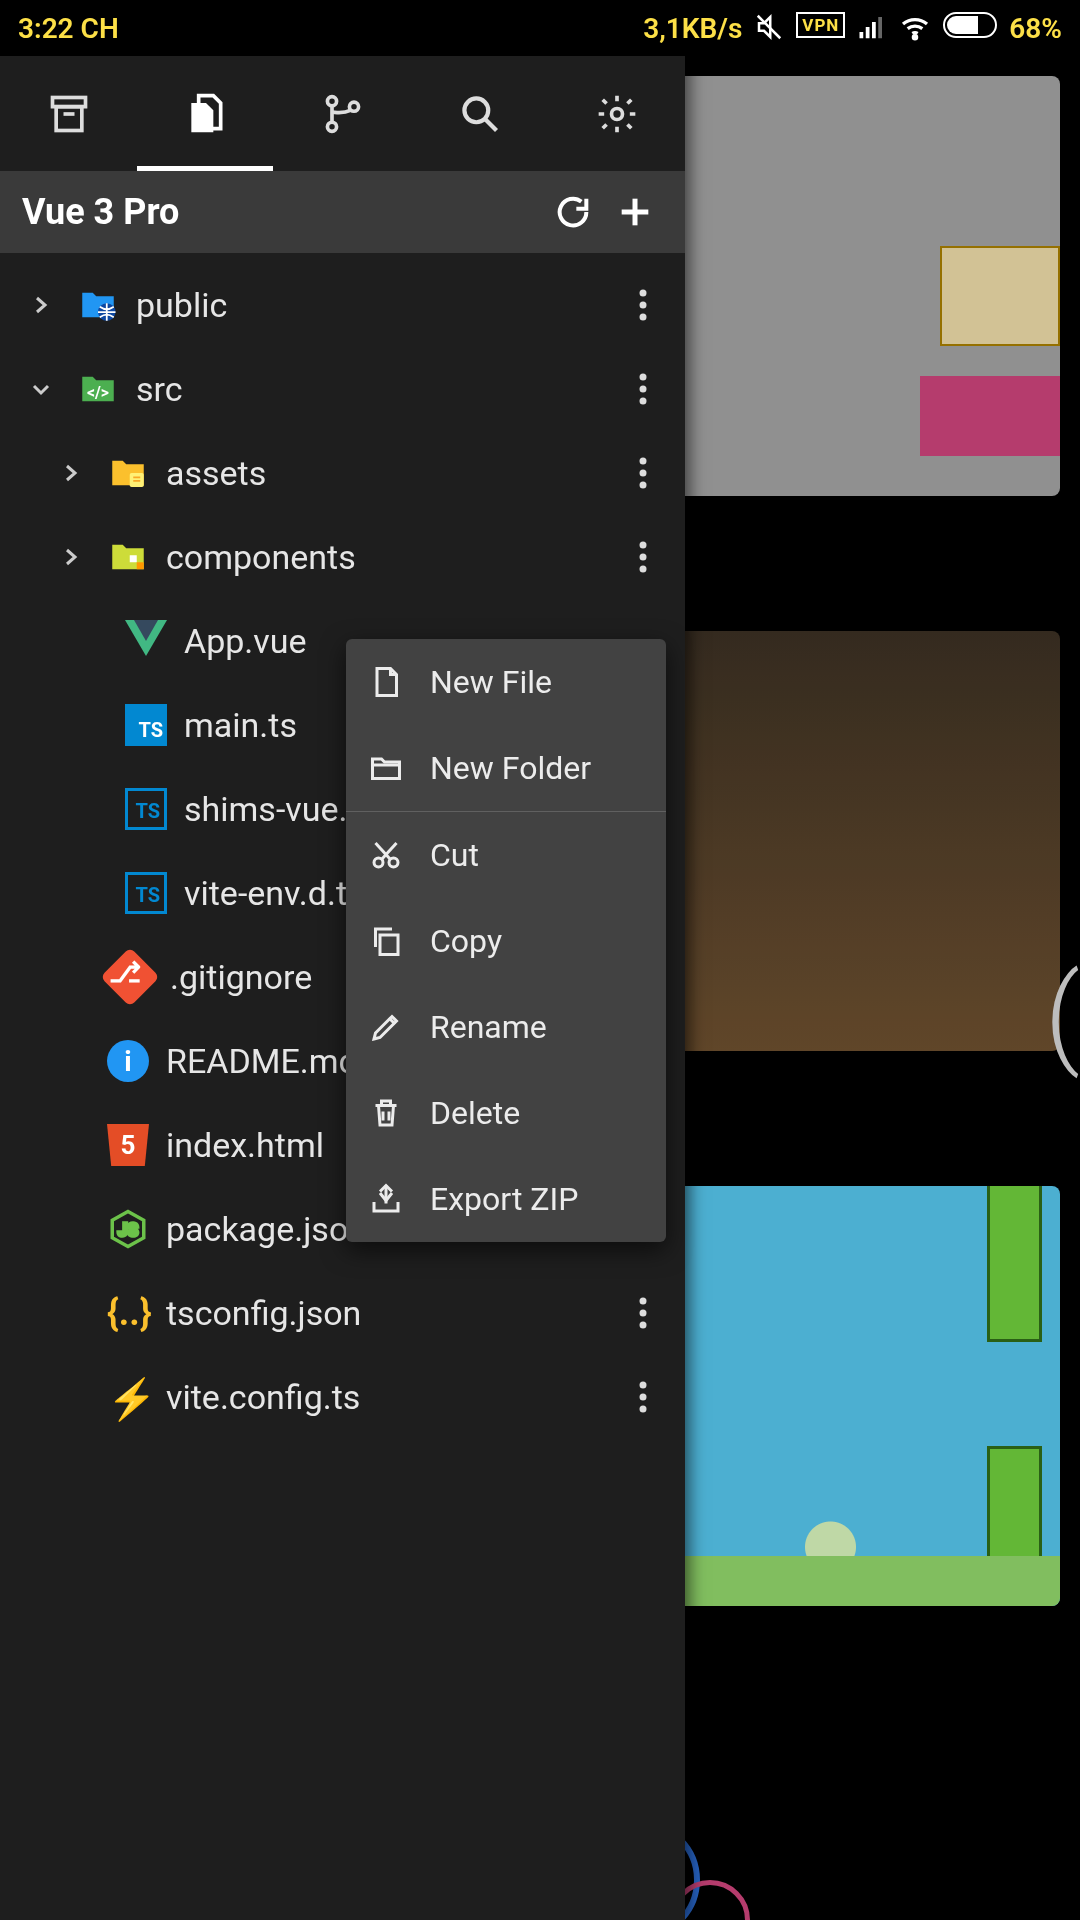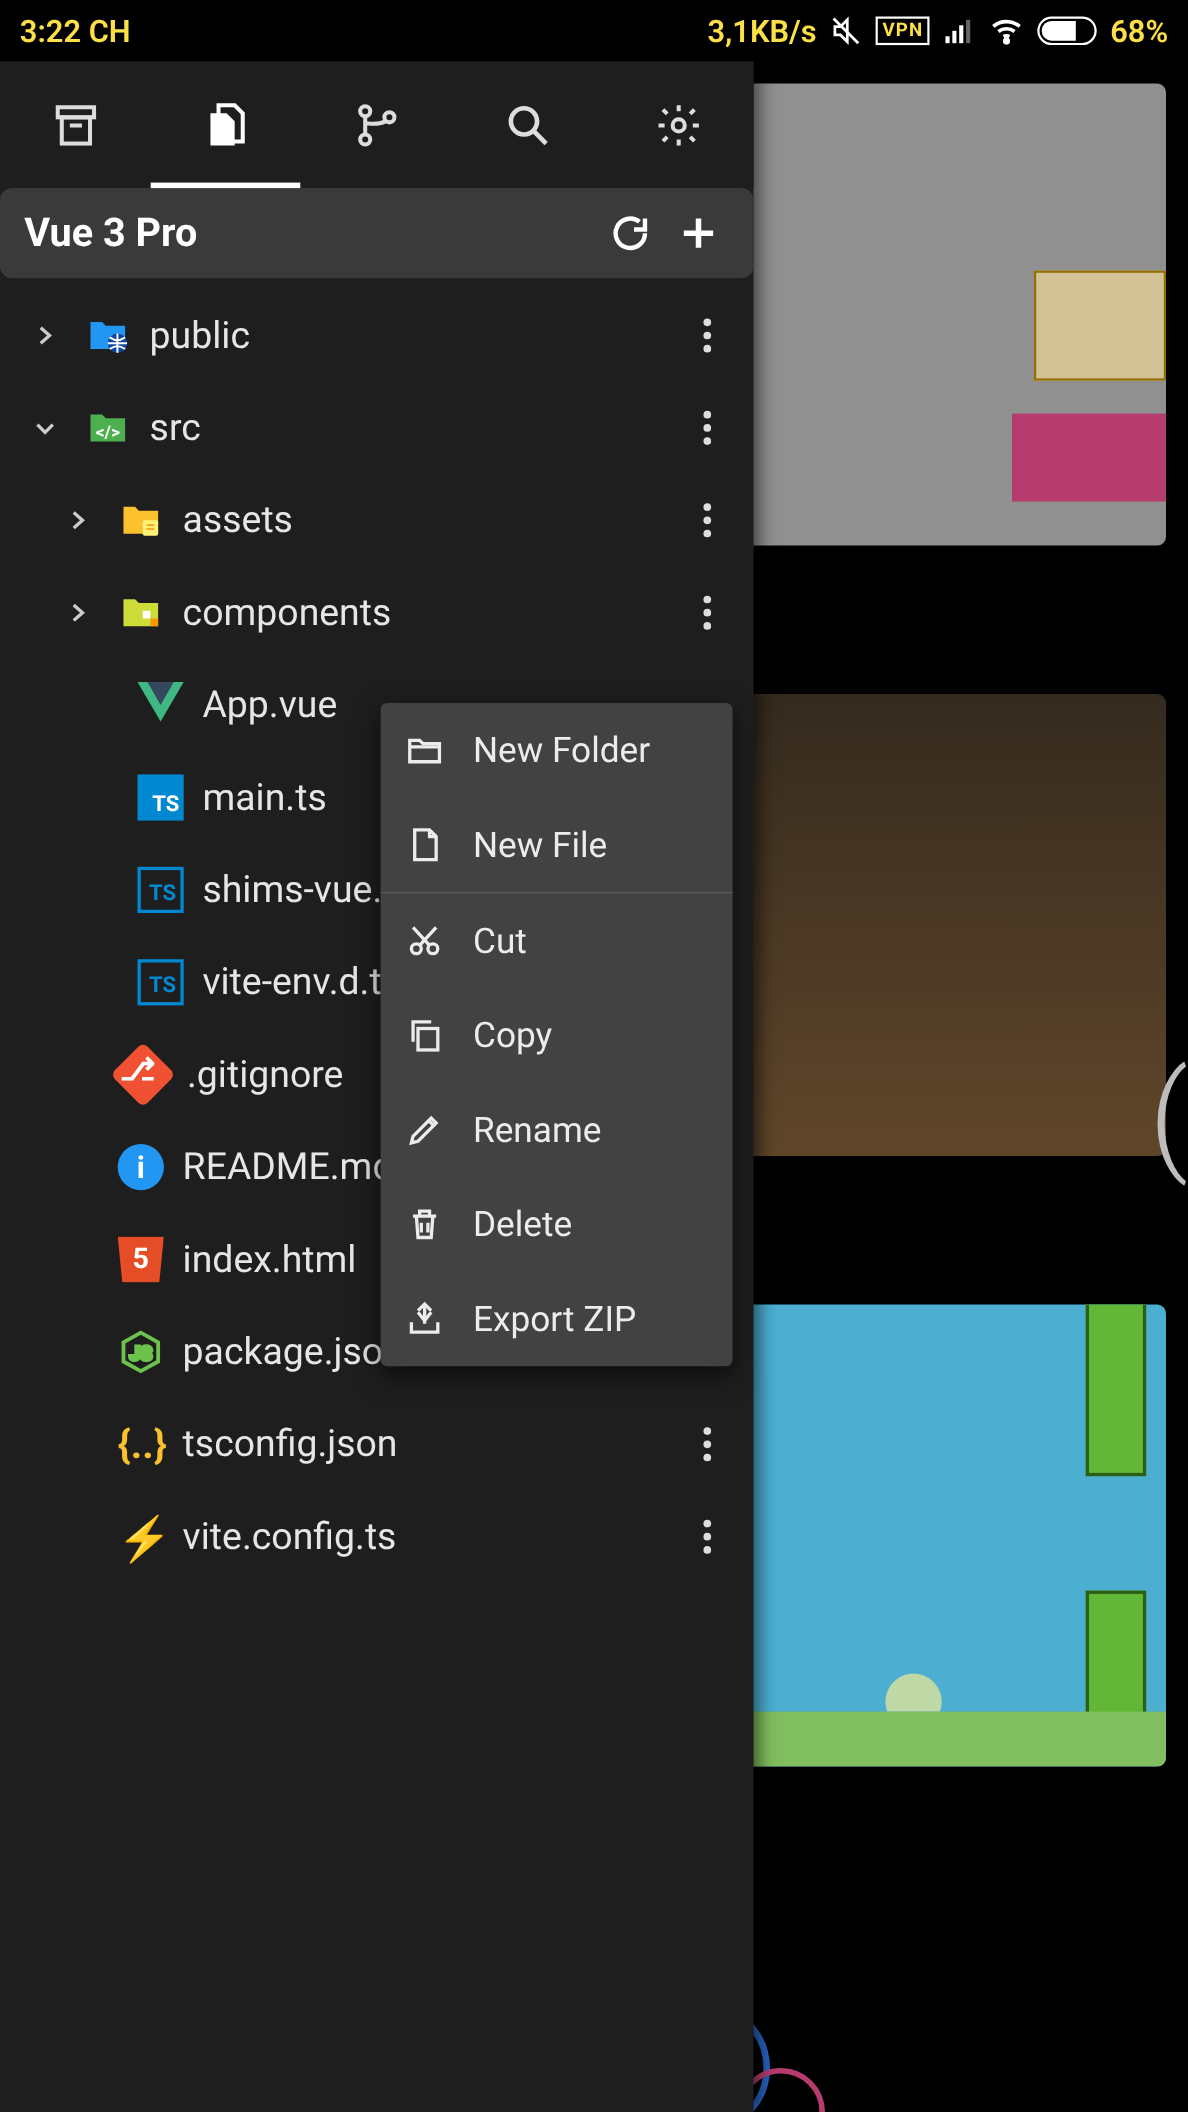--- a/index.html
+++ b/index.html
@@ -18,21 +18,21 @@
   height: 56px;
   background: #000;
   display: flex;
   align-items: center;
   justify-content: space-between;
   padding: 0 18px;
   font-size: 28px;
   font-weight: 600;
   color: #fde047;
 }
-.status-right { display: flex; align-items: center; gap: 12px; }
+.status-right { display: flex; align-items: flex-start; gap: 12px; }
 .status-right > * { display: flex; align-items: center; }
 .vpn-box {
   border: 2px solid #fff;
   font-size: 17px;
   padding: 1px 4px;
   letter-spacing: 1px;
   font-weight: 700;
 }
 .battery {
   width: 54px; height: 26px;
@@ -171,21 +171,20 @@
 }
 
 
 .project-header {
   height: 82px;
   background: #3a3a3a;
   display: flex;
   align-items: center;
   padding: 0 22px;
   gap: 6px;
-  border-radius: 11px;
 }
 .project-title {
   flex: 1;
   font-size: 36px;
   font-weight: 700;
   color: #fff;
 }
 .hbtn {
   width: 56px; height: 56px;
   display: flex; align-items: center; justify-content: center;
@@ -576,31 +575,31 @@
               <circle cx="4" cy="28" r="3.5" fill="#ddd"></circle>
             </svg>
           </span>
       </div>
     </div>
   </div>
 
   <div class="ctx">
     <div class="mi">
       <svg viewBox="0 0 24 24">
+          <path d="M6 3h9l4 4v14H6z"></path>
+          <polyline points="15 3 15 7 19 7"></polyline>
+        </svg>
+      <span>New File</span>
+    </div>
+    <div class="mi">
+      <svg viewBox="0 0 24 24">
           <path d="M3 6h6l2 2h10v11H3z"></path>
           <line x1="3" y1="10" x2="21" y2="10"></line>
         </svg>
       <span>New Folder</span>
-    </div>
-    <div class="mi">
-      <svg viewBox="0 0 24 24">
-          <path d="M6 3h9l4 4v14H6z"></path>
-          <polyline points="15 3 15 7 19 7"></polyline>
-        </svg>
-      <span>New File</span>
     </div>
     <div class="sep"></div>
     <div class="mi">
       <svg viewBox="0 0 24 24">
           <circle cx="7" cy="17" r="3"></circle>
           <circle cx="17" cy="17" r="3"></circle>
           <line x1="9" y1="15" x2="19" y2="4"></line>
           <line x1="15" y1="15" x2="5" y2="4"></line>
         </svg>
       <span>Cut</span>

